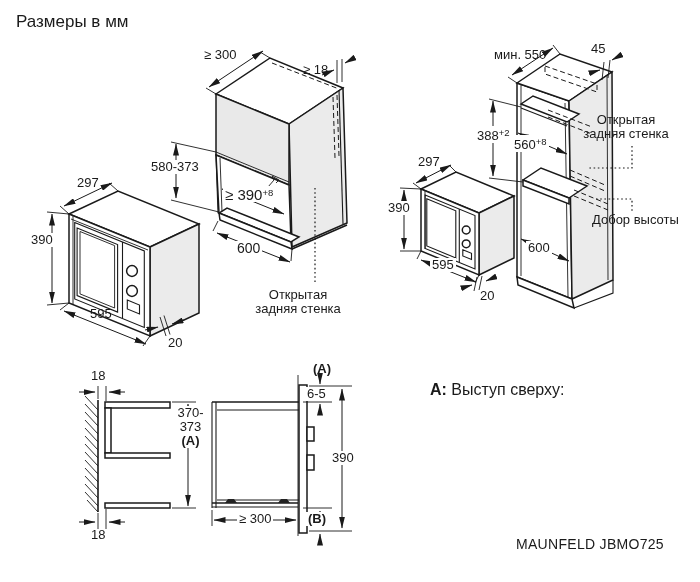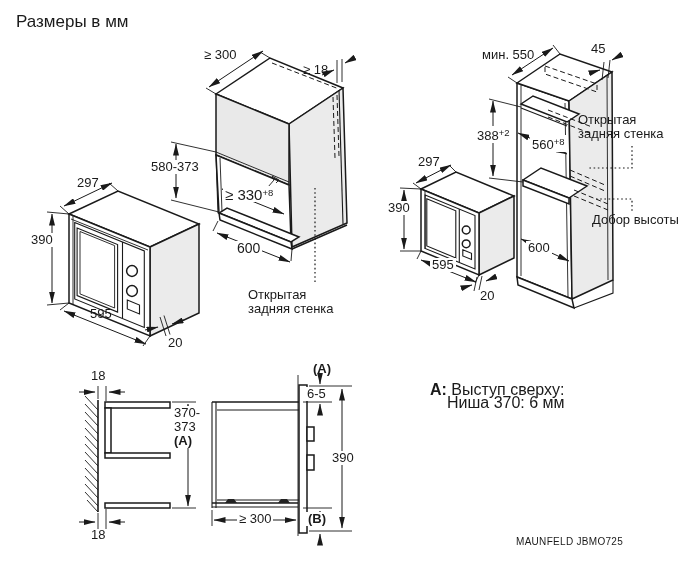--- a/index.html
+++ b/index.html
@@ -12,28 +12,28 @@
   .fg{fill:#ebebeb;stroke:#1a1a1a;stroke-width:1.5;}
   .fd{fill:#e9e9e9;stroke:#1a1a1a;stroke-width:1.5;}
   .thin{fill:none;stroke:#1a1a1a;stroke-width:0.9;}
   .dash{fill:none;stroke:#1a1a1a;stroke-width:1;stroke-dasharray:5 3;}
   .dot{fill:none;stroke:#1a1a1a;stroke-width:1.2;stroke-dasharray:1.6 2.6;}
   .dim{fill:none;stroke:#1a1a1a;stroke-width:1;}
   .lbl{position:absolute;font-size:13px;line-height:14px;white-space:nowrap;}
   .bg{background:#fff;padding:0 2px;}
   .big{font-size:15px;}
   .md{font-size:14px;}
-  .ctr{text-align:left;}
+  .ctr{text-align:center;}
   .bold{font-weight:bold;}
   sup{font-size:9.5px;vertical-align:4px;}
   #title{position:absolute;left:16px;top:12px;font-size:17px;}
   #legend{position:absolute;left:430px;top:384px;font-size:16px;line-height:12.5px;}
   #legend .ind{padding-left:17px;}
   #legend .b{font-weight:bold;}
-  #model{position:absolute;left:516px;top:536px;font-size:10px;letter-spacing:.3px;}
+  #model{position:absolute;left:516px;top:536px;font-size:14px;letter-spacing:.3px;}
 </style>
 </head>
 <body>
 
 <div id="stage">
 
 <svg id="art" width="700" height="582" viewBox="0 0 700 582">
   <defs>
     <marker id="ar" viewBox="0 0 12 6" refX="11.5" refY="3" markerWidth="12" markerHeight="6" orient="auto-start-reverse" markerUnits="userSpaceOnUse">
       <path d="M0,0 L12,3 L0,6 Z" fill="#1a1a1a"></path>
@@ -311,31 +311,31 @@
   <div id="title">Размеры в мм</div>
 
   <div class="lbl" style="left:77px;top:176px">297</div>
   <div class="lbl bg" style="left:29px;top:233px">390</div>
   <div class="lbl" style="left:90px;top:307px">595</div>
   <div class="lbl" style="left:168px;top:336px">20</div>
 
   <div class="lbl" style="left:204px;top:48px">≥ 300</div>
   <div class="lbl" style="left:303px;top:63px">≥ 18</div>
   <div class="lbl bg" style="left:149px;top:160px">580-373</div>
-  <div class="lbl bg big" style="left:223px;top:186px"><span>≥ 330</span><sup>+8</sup></div>
+  <div class="lbl bg big" style="left:223px;top:186px"><span>≥ 390</span><sup>+8</sup></div>
   <div class="lbl bg md" style="left:235px;top:241px">600</div>
   <div class="lbl ctr" style="left:248px;top:288px;width:100px">
     <div>Открытая</div>
     <div>задняя стенка</div>
   </div>
 
-  <div class="lbl" style="left:482px;top:48px">мин. 550</div>
+  <div class="lbl" style="left:494px;top:48px">мин. 550</div>
   <div class="lbl" style="left:591px;top:42px">45</div>
   <div class="lbl bg" style="left:475px;top:126px"><span>388</span><sup>+2</sup></div>
-  <div class="lbl bg" style="left:530px;top:135px"><span>560</span><sup>+8</sup></div>
+  <div class="lbl bg" style="left:512px;top:135px"><span>560</span><sup>+8</sup></div>
   <div class="lbl ctr" style="left:578px;top:113px;width:96px">
     <div>Открытая</div>
     <div>задняя стенка</div>
   </div>
   <div class="lbl" style="left:592px;top:213px">Добор высоты</div>
   <div class="lbl bg" style="left:526px;top:241px">600</div>
 
   <div class="lbl" style="left:418px;top:155px">297</div>
   <div class="lbl bg" style="left:386px;top:201px">390</div>
   <div class="lbl bg" style="left:430px;top:258px">595</div>
@@ -349,17 +349,16 @@
     <div class="bold">(A)</div>
   </div>
   <div class="lbl bold" style="left:313px;top:362px">(A)</div>
   <div class="lbl bg" style="left:305px;top:387px">6-5</div>
   <div class="lbl bg" style="left:330px;top:451px">390</div>
   <div class="lbl bg" style="left:237px;top:512px">≥ 300</div>
   <div class="lbl bg bold" style="left:306px;top:512px">(B)</div>
 
   <div id="legend">
     <div><span class="b">A:</span> <span>Выступ сверху:</span></div>
-    <div class="ind">Ниша 370: 6 мм</div>
   </div>
 
   <div id="model">MAUNFELD JBMO725</div>
 </div>
 
 </body></html>

